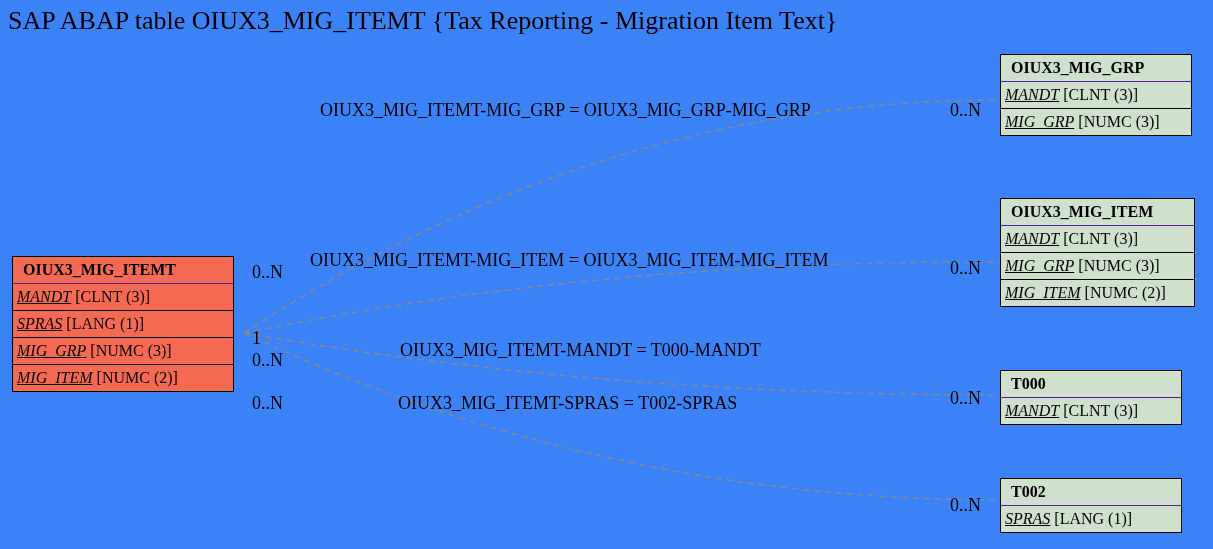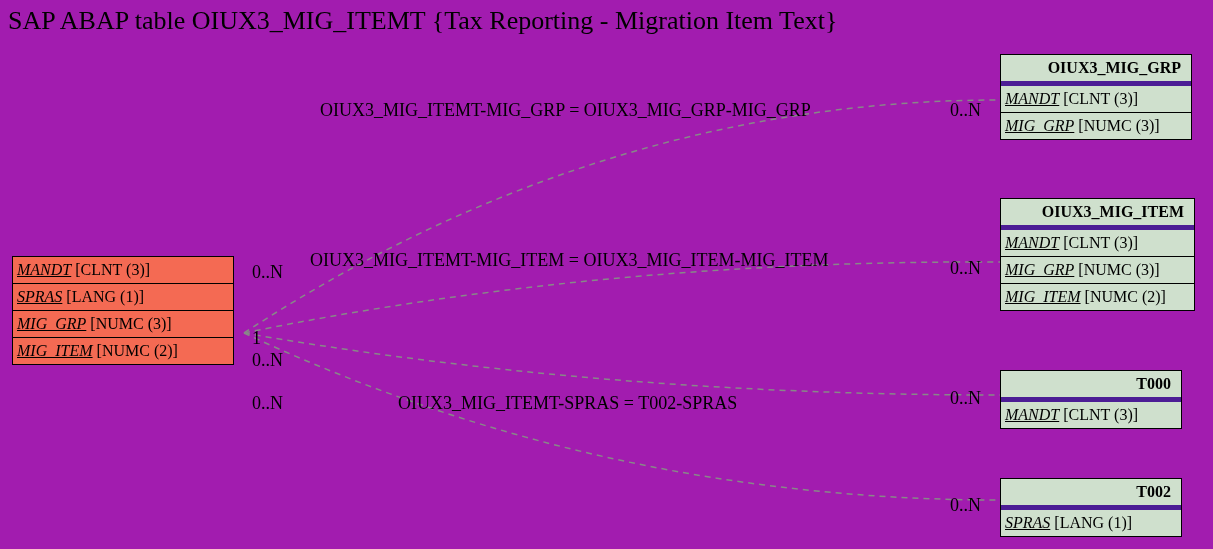--- a/index.html
+++ b/index.html
@@ -1,19 +1,19 @@
 <!DOCTYPE html>
 <html><head>
 <meta charset="utf-8">
 <style>
   html,body{margin:0;padding:0;font-family:Georgia,"Times New Roman",serif;background:#fff;color:#000}
-  .stage{position:relative;width:1213px;height:549px;background:#a21caf}
+  .stage{position:relative;width:1213px;height:549px;background:#3b82f6}
   .title{position:absolute;left:8px;top:6px;font-size:26px}
   .tbl{position:absolute;border:1px solid #000}
-  .tbl .hdr{font-weight:bold;text-align:right;padding:4px 10px;border-bottom:5px solid #4c1d95;white-space:nowrap}
+  .tbl .hdr{font-weight:bold;text-align:left;padding:4px 10px;border-bottom:1px solid #4c1d95;white-space:nowrap}
   .tbl .row{padding:4px 4px;border-bottom:1px solid #000;white-space:nowrap}
   .tbl .row:last-child{border-bottom:none}
   .tbl.red .hdr,.tbl.red .row{background:#f46a53}
   .tbl.grn .hdr,.tbl.grn .row{background:#cfe0cd}
   .key{font-style:italic;text-decoration:underline}
   .lbl{position:absolute;font-size:18px;white-space:nowrap}
   svg{position:absolute;left:0;top:0}
 </style>
 </head>
 <body>
@@ -25,20 +25,21 @@
   <svg width="1213" height="549">
     <g stroke="#888" stroke-width="1.5" stroke-dasharray="6,5" fill="none">
       <path d="M 244 333 Q 600 100 1000 100"></path>
       <path d="M 244 333 Q 600 260 1000 262"></path>
       <path d="M 244 333 Q 600 395 1000 395"></path>
       <path d="M 244 333 Q 600 500 1000 500"></path>
     </g>
   </svg>
 
   <div class="tbl red" style="left:12px;top:256px;width:220px">
+    <div class="hdr">OIUX3_MIG_ITEMT</div>
     <div class="row"><span class="key">MANDT</span> <span>[CLNT (3)]</span></div>
     <div class="row"><span class="key">SPRAS</span> <span>[LANG (1)]</span></div>
     <div class="row"><span class="key">MIG_GRP</span> <span>[NUMC (3)]</span></div>
     <div class="row"><span class="key">MIG_ITEM</span> <span>[NUMC (2)]</span></div>
   </div>
 
   <div class="tbl grn" style="left:1000px;top:54px;width:190px">
     <div class="hdr">OIUX3_MIG_GRP</div>
     <div class="row"><span class="key">MANDT</span> <span>[CLNT (3)]</span></div>
     <div class="row"><span class="key">MIG_GRP</span> <span>[NUMC (3)]</span></div>
@@ -56,20 +57,21 @@
     <div class="row"><span class="key">MANDT</span> <span>[CLNT (3)]</span></div>
   </div>
 
   <div class="tbl grn" style="left:1000px;top:478px;width:180px">
     <div class="hdr">T002</div>
     <div class="row"><span class="key">SPRAS</span> <span>[LANG (1)]</span></div>
   </div>
 
   <div class="lbl" style="left:320px;top:100px">OIUX3_MIG_ITEMT-MIG_GRP = OIUX3_MIG_GRP-MIG_GRP</div>
   <div class="lbl" style="left:310px;top:250px">OIUX3_MIG_ITEMT-MIG_ITEM = OIUX3_MIG_ITEM-MIG_ITEM</div>
+  <div class="lbl" style="left:400px;top:340px">OIUX3_MIG_ITEMT-MANDT = T000-MANDT</div>
   <div class="lbl" style="left:398px;top:393px">OIUX3_MIG_ITEMT-SPRAS = T002-SPRAS</div>
 
   <div class="lbl" style="left:252px;top:262px">0..N</div>
   <div class="lbl" style="left:252px;top:328px">1</div>
   <div class="lbl" style="left:252px;top:350px">0..N</div>
   <div class="lbl" style="left:252px;top:393px">0..N</div>
 
   <div class="lbl" style="left:950px;top:100px">0..N</div>
   <div class="lbl" style="left:950px;top:258px">0..N</div>
   <div class="lbl" style="left:950px;top:388px">0..N</div>

